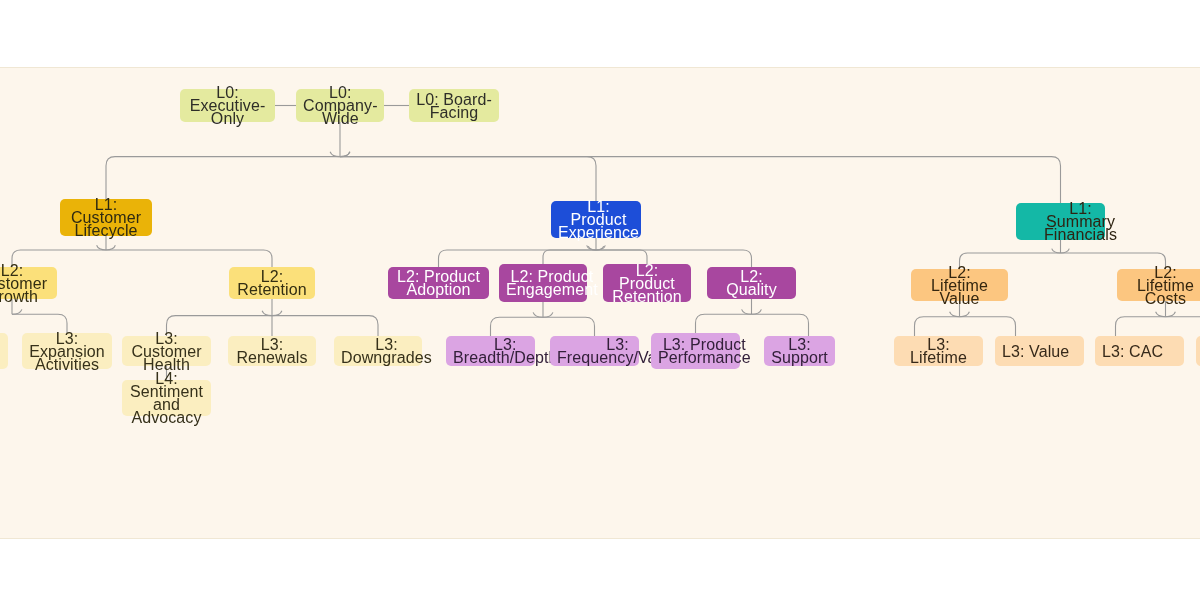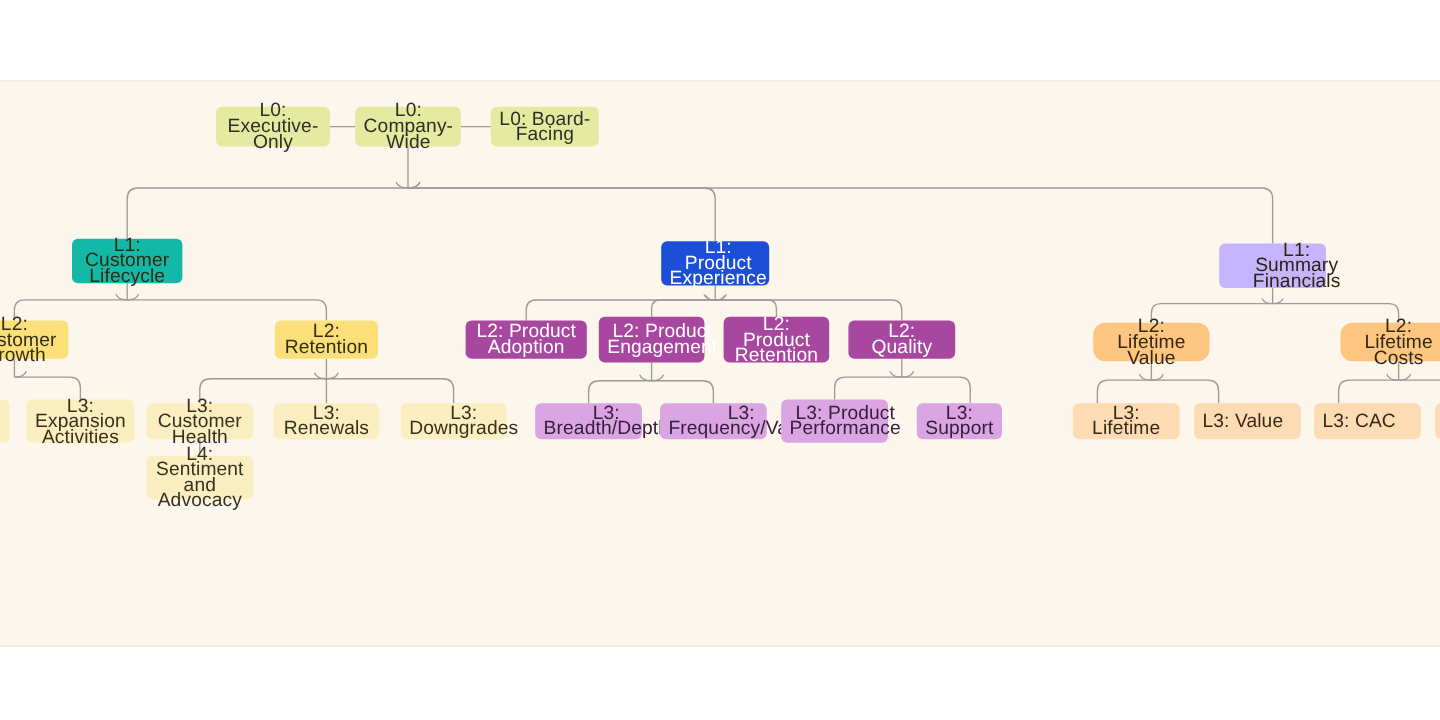--- a/index.html
+++ b/index.html
@@ -13,26 +13,26 @@
 
   #edges{position:absolute;left:0;top:0;width:1200px;height:470px;}
 
   .node{position:absolute;box-sizing:border-box;border-radius:5px;
         display:flex;align-items:center;text-align:center;
         font-size:16px;line-height:13px;padding:4px 7px;
         letter-spacing:.1px;}
 
   
   .lv-l0   {background:#e4ea9f;color:#2e2e28;}
-  .lv-l1y  {background:#14b8a6;color:#2e2a12;}
+  .lv-l1y  {background:#eab308;color:#2e2a12;}
   .lv-l1p  {background:#1d4ed8;color:#ffffff;}
-  .lv-l1o  {background:#c4b5fd;color:#2e2413;padding-left:28px;}
+  .lv-l1o  {background:#14b8a6;color:#2e2413;padding-left:28px;}
   .lv-l2y  {background:#fbe07a;color:#332e12;}
   .lv-l2p  {background:#a8479f;color:#ffffff;}
-  .lv-l2o  {background:#fcc680;color:#34260f;border-radius:10px;}
+  .lv-l2o  {background:#fcc680;color:#34260f;}
   .lv-l3y  {background:#fbeec0;color:#36311a;}
   .lv-l3p  {background:#dba4e3;color:#33203a;}
   .lv-l3o  {background:#fddcb3;color:#36291a;margin-left:24px;}
   .lv-l4y  {background:#fbeec0;color:#36311a;}
 </style>
 </head>
 <body>
 
 <div id="canvas">
   <svg id="edges" viewBox="0 0 1200 470" preserveAspectRatio="none">

